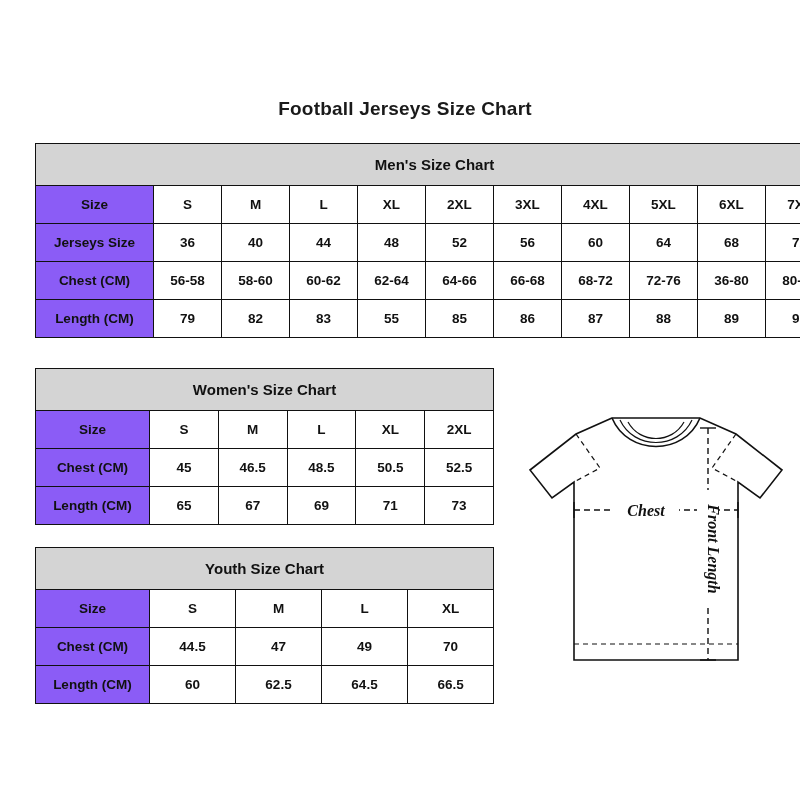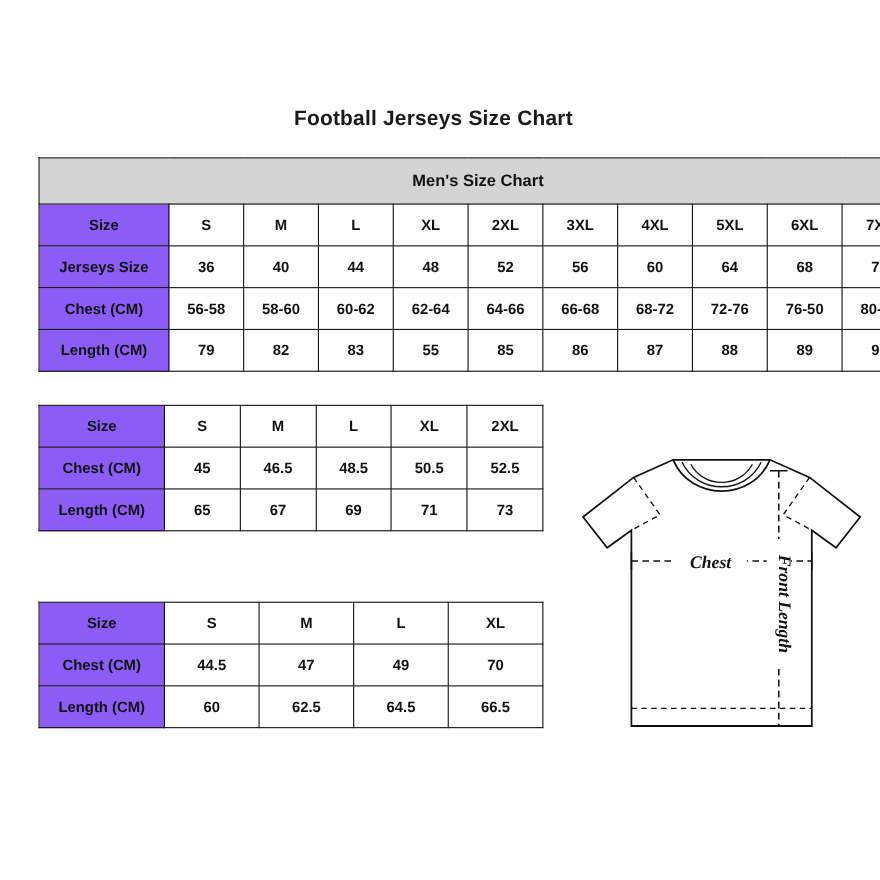--- a/index.html
+++ b/index.html
@@ -18,20 +18,21 @@
   #page-title {
     position: absolute;
     top: 98px;
     left: 0;
     width: 788px;
     text-align: center;
     font-size: 19px;
     font-weight: bold;
     letter-spacing: 0.2px;
     color: #1a1a1a;
+    padding-left: 11px;
   }
   table.size-table {
     border-collapse: collapse;
     table-layout: fixed;
     background: #ffffff;
   }
   table.size-table td,
   table.size-table th {
     border: 1px solid #111111;
     text-align: center;
@@ -152,21 +153,21 @@
     <tr>
       <td class="rowlabel">Chest (CM)</td>
       <td>56-58</td>
       <td>58-60</td>
       <td>60-62</td>
       <td>62-64</td>
       <td>64-66</td>
       <td>66-68</td>
       <td>68-72</td>
       <td>72-76</td>
-      <td>76-50</td>
+      <td>36-80</td>
       <td>80-84</td>
     </tr>
     <tr>
       <td class="rowlabel">Length (CM)</td>
       <td>79</td>
       <td>82</td>
       <td>83</td>
       <td>55</td>
       <td>85</td>
       <td>86</td>
@@ -181,20 +182,23 @@
 <table id="womens-table" class="size-table">
   <colgroup>
     <col class="lbl">
       <col class="val">
       <col class="val">
       <col class="val">
       <col class="val">
       <col class="val">
   </colgroup>
   <tbody>
+    <tr class="caption-row">
+      <td colspan="6">Women's Size Chart</td>
+    </tr>
     <tr>
       <td class="rowlabel">Size</td>
       <td>S</td>
       <td>M</td>
       <td>L</td>
       <td>XL</td>
       <td>2XL</td>
     </tr>
     <tr>
       <td class="rowlabel">Chest (CM)</td>
@@ -217,20 +221,23 @@
 
 <table id="youth-table" class="size-table">
   <colgroup>
     <col class="lbl">
       <col class="val">
       <col class="val">
       <col class="val">
       <col class="val">
   </colgroup>
   <tbody>
+    <tr class="caption-row">
+      <td colspan="5">Youth Size Chart</td>
+    </tr>
     <tr>
       <td class="rowlabel">Size</td>
       <td>S</td>
       <td>M</td>
       <td>L</td>
       <td>XL</td>
     </tr>
     <tr>
       <td class="rowlabel">Chest (CM)</td>
       <td>44.5</td>

